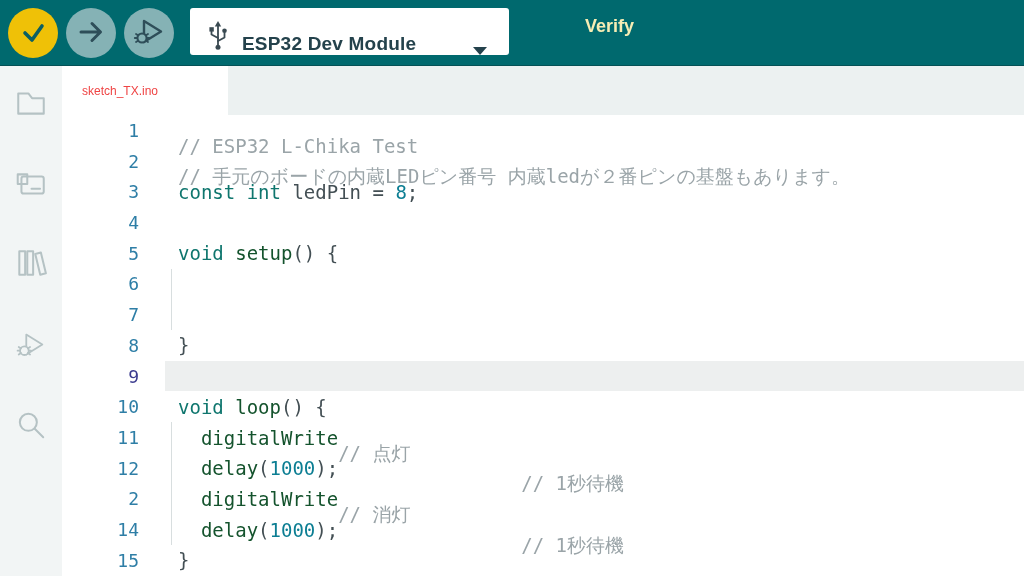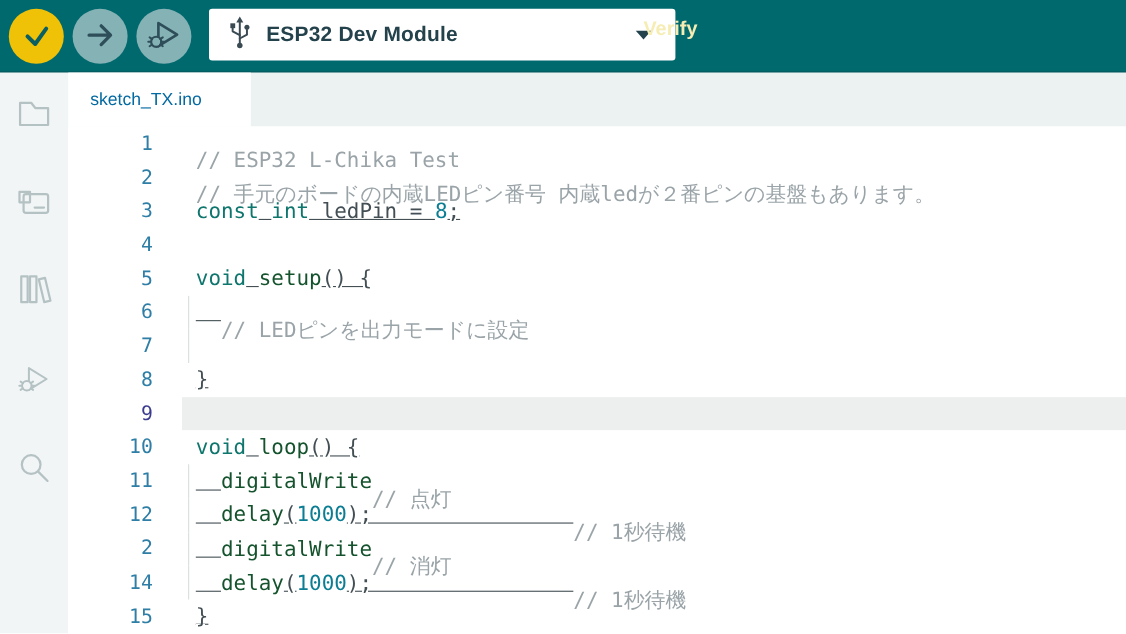--- a/index.html
+++ b/index.html
@@ -10,58 +10,58 @@
   
   .toolbar { position:absolute; left:0; top:0; width:1024px; height:66px;
              background:#00696E; border-bottom:1px solid #045156; }
   .tbtn { position:absolute; top:8px; width:50px; height:50px; border:none;
           border-radius:50%; cursor:pointer; display:flex; align-items:center;
           justify-content:center; padding:0; }
   .tbtn.verify { left:8px;  background:#EFC107; }
   .tbtn.upload { left:66px; background:#85B2B5; }
   .tbtn.debug  { left:124px; background:#85B2B5; }
 
-  .board-selector { position:absolute; left:190px; top:8px; width:424px; height:47px;
-                    background:#fff; border-radius:3px; display:flex; align-items:center;
+  .board-selector { position:absolute; left:190px; top:8px; width:319px; height:47px;
+                    background:#fff; border-radius:3px; display:flex; align-items:flex-end;
                     cursor:pointer; }
   .board-selector .usb { margin-left:17px; flex:0 0 auto; }
   .board-selector .bs-label { margin-left:13px; font-size:19px; font-weight:bold;
                               color:#24424C; letter-spacing:.2px; }
   .board-selector .caret { margin-left:auto; margin-right:22px; width:0; height:0;
                            border-left:7px solid transparent; border-right:7px solid transparent;
                            border-top:8px solid #24424C; }
   .verify-tooltip { position:absolute; left:585px; top:0; height:52px; display:flex;
                     align-items:center; color:#F6EDB4; font-size:18px; font-weight:600; }
 
   
   .sidebar { position:absolute; left:0; top:66px; width:62px; height:510px; background:#F2F5F5; }
   .side-btn { position:absolute; left:14px; width:34px; height:34px; background:none;
               border:none; padding:0; cursor:pointer; }
   .side-btn svg { stroke:#B5C2C4; fill:none; stroke-width:1.9; stroke-linejoin:round; stroke-linecap:round; }
 
   
   .tabbar { position:absolute; left:62px; top:66px; width:962px; height:49px; background:#ECF1F1; }
   .tab { position:absolute; left:0; top:0; width:166px; height:49px; background:#fff;
          display:flex; align-items:center; cursor:pointer; }
-  .tab-label { padding-left:20px; font-size:16px; color:#0369a1; }
+  .tab-label { padding-left:20px; font-size:12px; color:#ef4444; }
 
   
   .editor { position:absolute; left:62px; top:115px; width:962px; height:461px; background:#fff;
             font-family:"DejaVu Sans Mono", "Liberation Mono", monospace; cursor:text; }
   .row { position:relative; height:30.73px; display:flex; align-items:center; }
   .row.active { background:linear-gradient(to right, transparent 103px, #EDEFEF 103px); }
   .ln { width:77px; text-align:right; font-size:18px; color:#2E7EA6; flex:0 0 auto; }
   .row.active .ln { color:#3B3B8F; }
   .guide { position:absolute; left:109px; top:0; height:100%; width:1px; background:#D8DEDF; }
   .code { position:absolute; left:116px; top:0; height:100%; display:flex; align-items:center;
           white-space:pre; font-size:19px; }
   .tk-kw { color:#0f766e; }
   .tk-fn { color:#14532d; }
   .tk-nm { color:#0C7E93; }
-  .tk-pl { color:#434F54;text-decoration:underline; }
+  .tk-pl { color:#434F54; }
   .tk-cm { color:#9AA4A8;margin-top:32px; }
 </style>
 </head>
 <body>
 
 <div class="app">
 
   <div class="toolbar">
     <button class="tbtn verify">
       <span>
@@ -176,21 +176,20 @@
         <span class="ln">4</span>
         <span class="code"></span>
       </div>
       <div class="row">
         <span class="ln">5</span>
         <span class="code"><span class="tk-kw">void</span><span class="tk-pl"> </span><span class="tk-fn">setup</span><span class="tk-pl">() {</span></span>
       </div>
       <div class="row">
         <span class="guide"></span>
         <span class="ln">6</span>
-        <span class="code"><span class="tk-pl">  </span><span class="tk-cm">// LEDピンを出力モードに設定</span></span>
       </div>
       <div class="row">
         <span class="guide"></span>
         <span class="ln">7</span>
       </div>
       <div class="row">
         <span class="ln">8</span>
         <span class="code"><span class="tk-pl">}</span></span>
       </div>
       <div class="row active">

